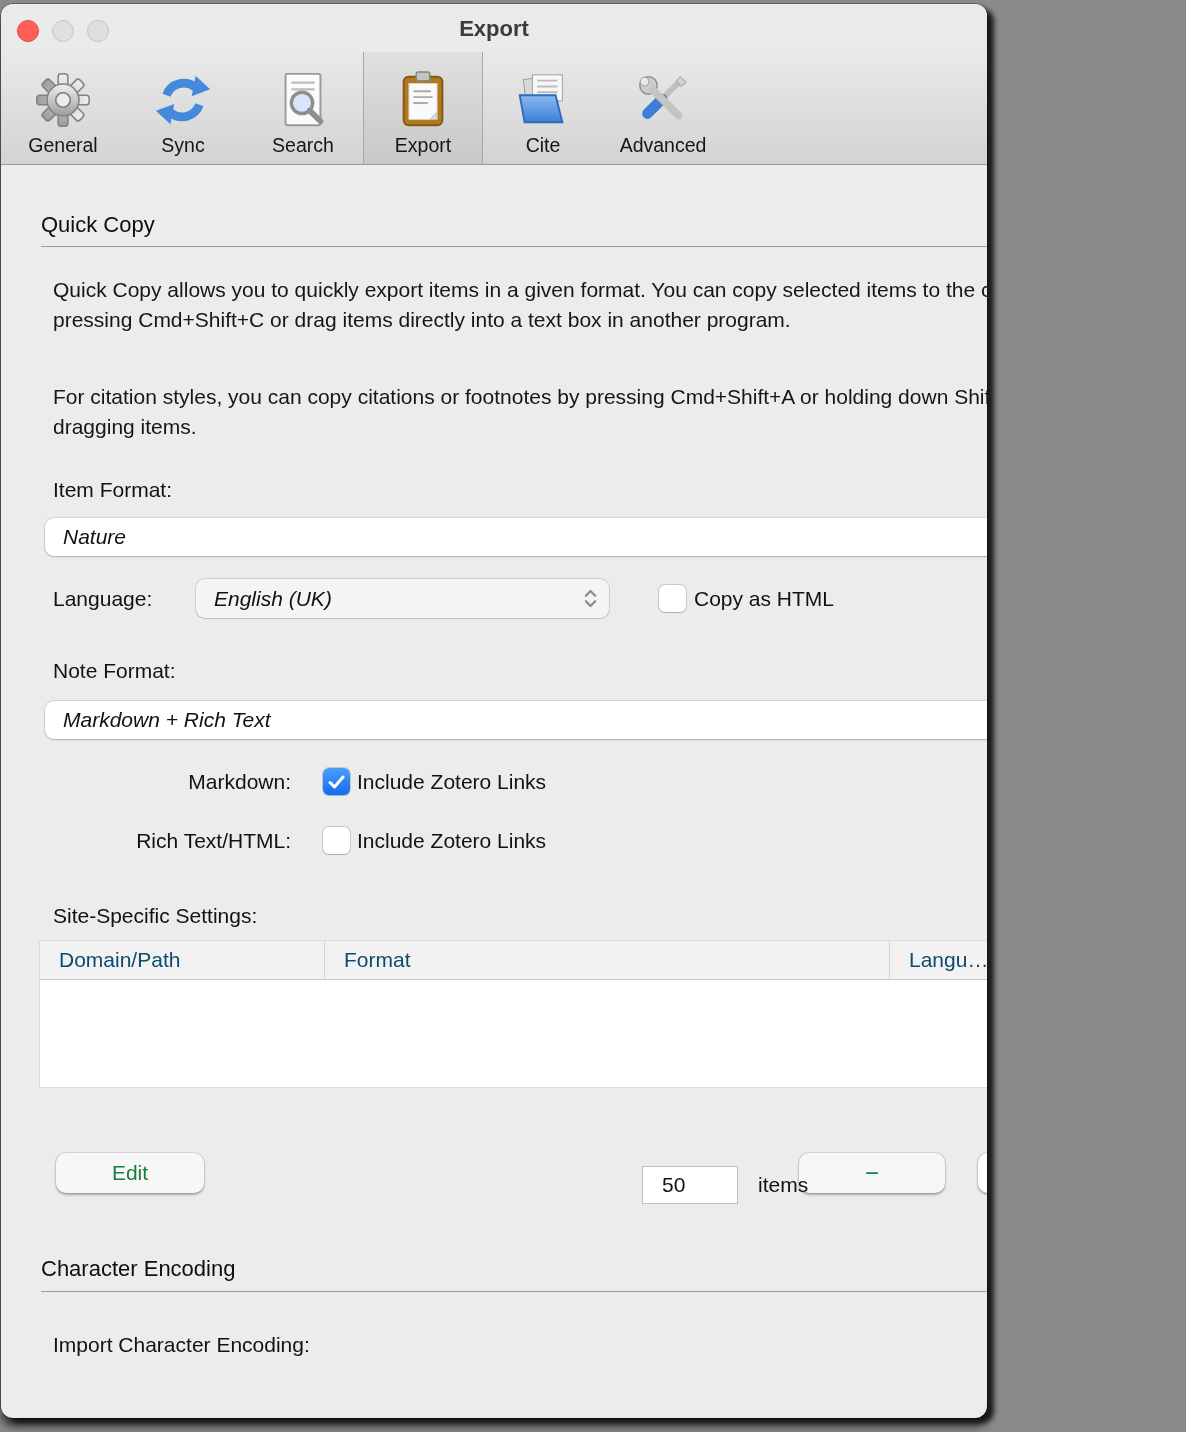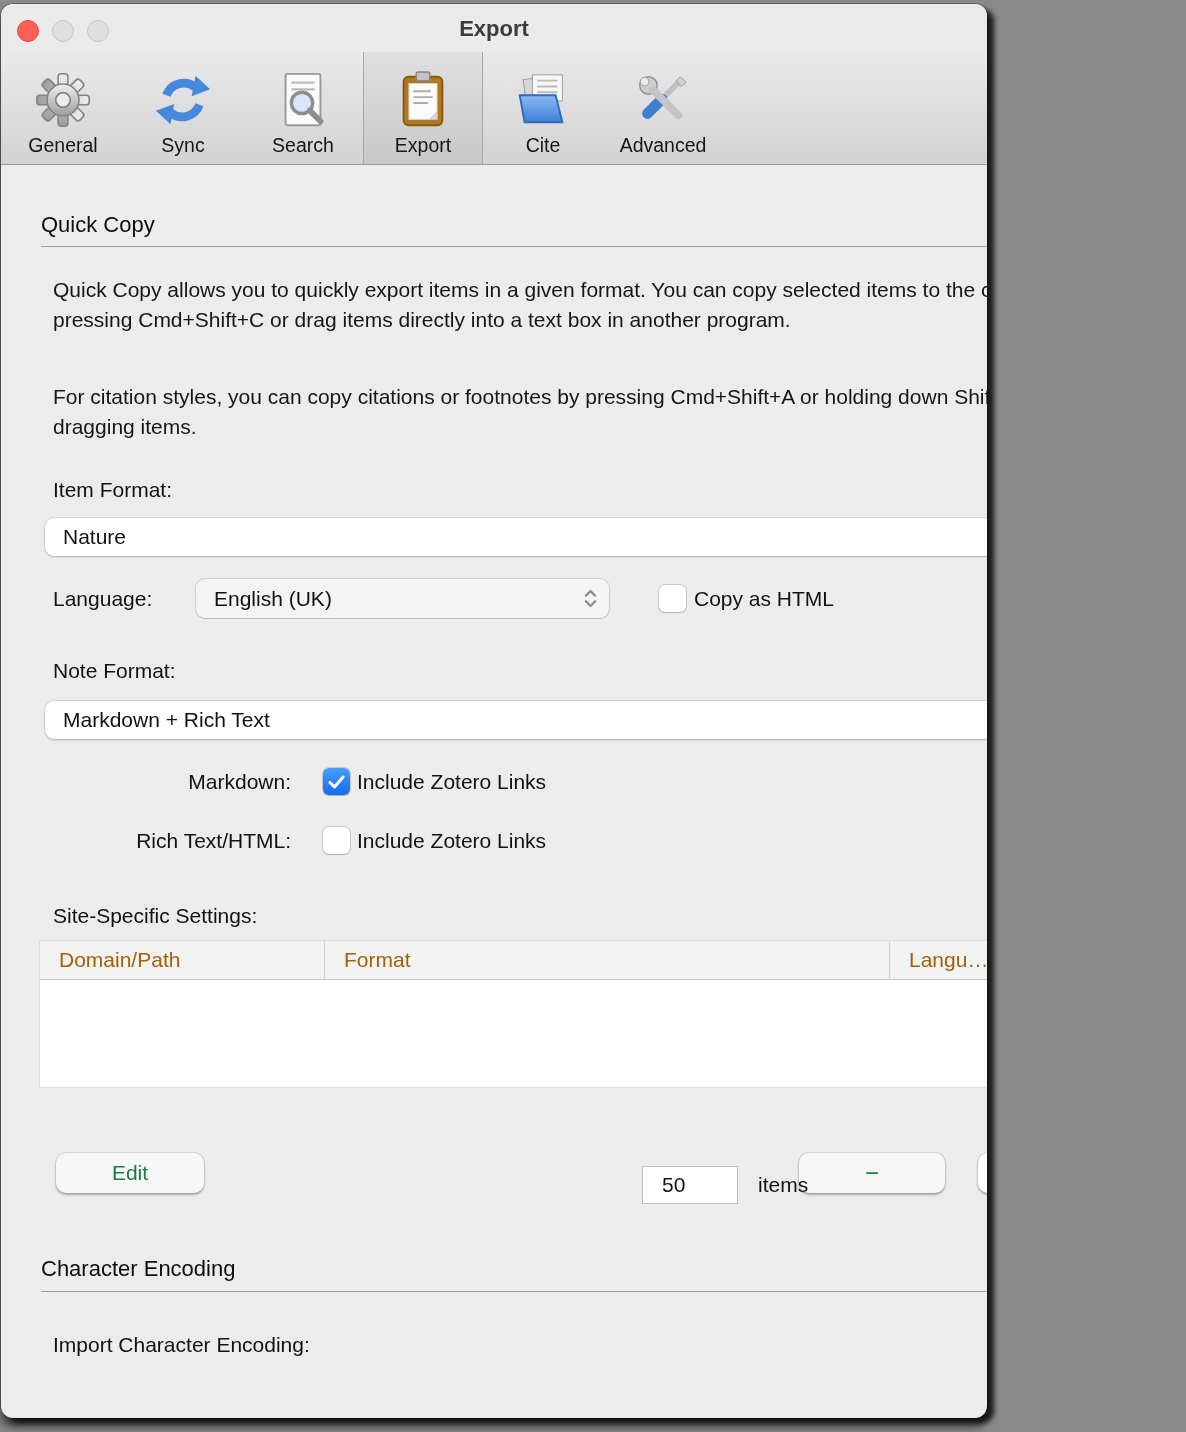--- a/index.html
+++ b/index.html
@@ -34,35 +34,35 @@
   
   .abs{position:absolute;}
   .section-h{font-size:22px;color:#0e0e0e;}
   .rule{height:1px;background:#9c9c9c;}
   .para{font-size:21px;line-height:30px;color:#161616;}
   .lbl{font-size:21px;color:#121212;white-space:nowrap;}
   .lbl-r{text-align:right;}
   
   .select{box-sizing:border-box;background:#fff;border-radius:9px;display:flex;align-items:center;
     padding-left:18px;font-size:21px;position:absolute;
-    box-shadow:0 0 0 1px rgba(0,0,0,.09),0 1px 2px rgba(0,0,0,.18);}
+    box-shadow:0 0 0 1px rgba(0,0,0,.09),0 1px 2px rgba(0,0,0,.18);font-style:italic;}
   .select .arrowbox{position:absolute;right:4px;top:4px;bottom:4px;width:30px;border-radius:7px;
     background:linear-gradient(#49a0fd,#1567ee);display:flex;align-items:center;justify-content:center;}
   .select.plain{background:#f4f4f4;box-shadow:0 0 0 1px rgba(0,0,0,.12),0 1px 1px rgba(0,0,0,.08);}
   .select.plain .arrowbox{background:transparent;}
   
   .checkbox{position:absolute;width:27px;height:27px;border-radius:6px;background:#fff;box-sizing:border-box;
     box-shadow:0 0 0 1px rgba(0,0,0,.15),0 1px 1px rgba(0,0,0,.12);display:flex;align-items:center;justify-content:center;}
   .checkbox.checked{background:linear-gradient(#48a0fe,#1569ee);}
   
   .sstable{position:absolute;left:38px;top:936px;width:1110px;box-sizing:border-box;
     border:1px solid #dcdcdc;background:#fff;}
   .sstable .thead{display:flex;height:39px;background:#f2f2f2;border-bottom:1px solid #c6c6c6;box-sizing:border-box;}
   .sstable .th{box-sizing:border-box;display:flex;align-items:center;padding-left:19px;
-    font-size:21px;color:#a16207;border-right:1px solid #d2d2d2;}
+    font-size:21px;color:#0c4a6e;border-right:1px solid #d2d2d2;}
   .sstable .th:last-child{border-right:none;}
   .sstable .tbody{height:107px;background:#fff;}
   
   .btn{position:absolute;box-sizing:border-box;border-radius:10px;background:#f7f7f7;
     display:flex;align-items:center;justify-content:center;font-size:21px;color:#15803d;
     box-shadow:0 0 0 1px rgba(0,0,0,.07),0 1.5px 2.5px rgba(0,0,0,.28);cursor:default;margin-top:44px;}
   .btn.white{background:#ffffff;}
   .btn.sym{font-size:24px;}
   .num-input{position:absolute;box-sizing:border-box;border:1px solid #bfbfbf;background:#fff;
     font-size:21px;font-family:inherit;padding:0 0 0 19px;color:#111;outline:none;}

